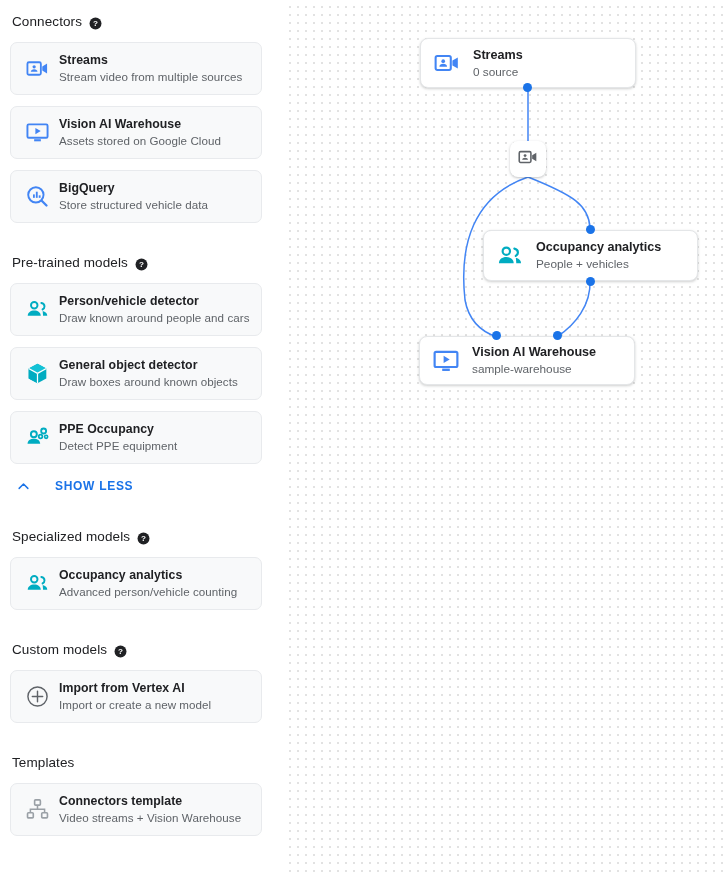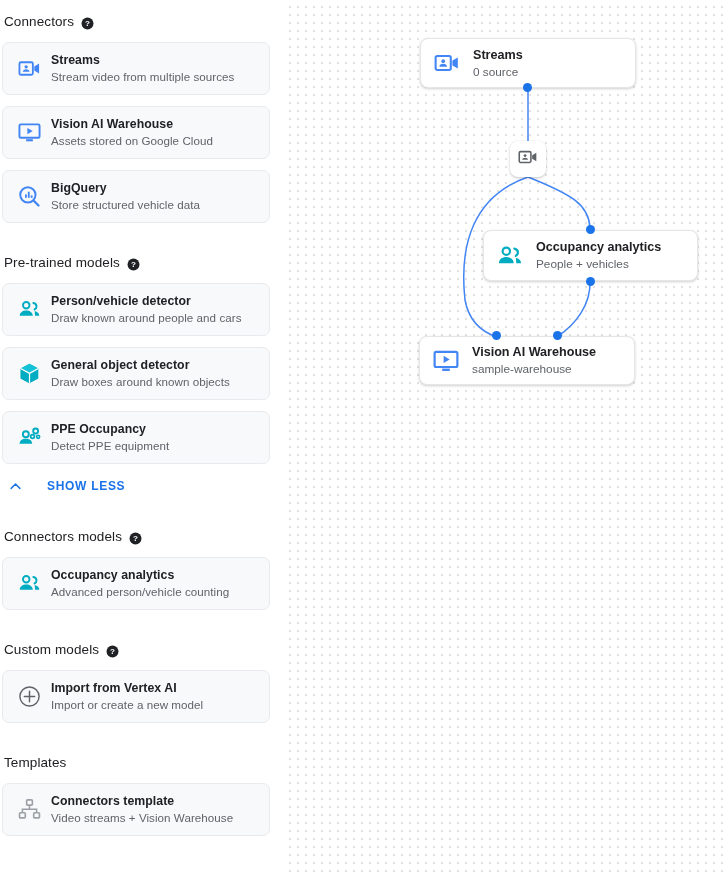--- a/index.html
+++ b/index.html
@@ -7,21 +7,21 @@
     width: 725px; height: 878px;
     font-family: "Liberation Sans", sans-serif;
     background: #ffffff; overflow: hidden;
   }
   #app { position: relative; width: 725px; height: 878px; display: flex; }
 
   
   #sidebar {
     width: 272px; height: 878px;
     background: #ffffff;
-    padding: 0 2px;
+    padding: 0 10px;
     overflow: hidden;
     position: relative;
     flex: 0 0 272px;
   }
   .section-head {
     display: flex; align-items: center; gap: 7px;
     padding: 0 0 0 2px;
     height: 20px;
     margin-top: 30px;
     margin-bottom: 10px;
@@ -242,21 +242,21 @@
     <div class="show-less">
       <span>
         <svg viewBox="0 0 24 24" width="15" height="15">
             <path d="M5 15l7-7 7 7" fill="none" stroke="#1a73e8" stroke-width="2.3" stroke-linecap="round" stroke-linejoin="round"></path>
           </svg>
       </span>
       <span>SHOW LESS</span>
     </div>
 
     <div class="section-head">
-      <span class="section-title">Connectors models</span>
+      <span class="section-title">Specialized models</span>
       <span class="help-icon">
         <svg viewBox="0 0 24 24" width="13" height="13">
             <circle cx="12" cy="12" r="11" fill="#202124"></circle>
             <text x="12" y="17" font-size="15" font-weight="bold" fill="#fff" text-anchor="middle" font-family="Liberation Sans, sans-serif">?</text>
           </svg>
       </span>
     </div>
 
     <div class="card">
       <span class="card-icon">

